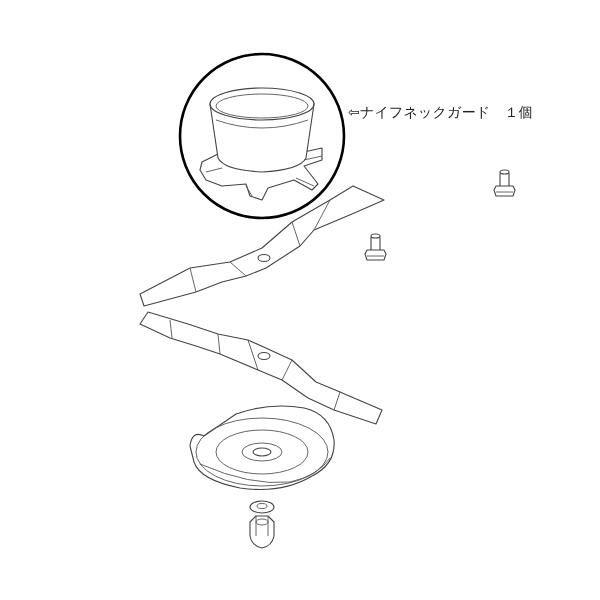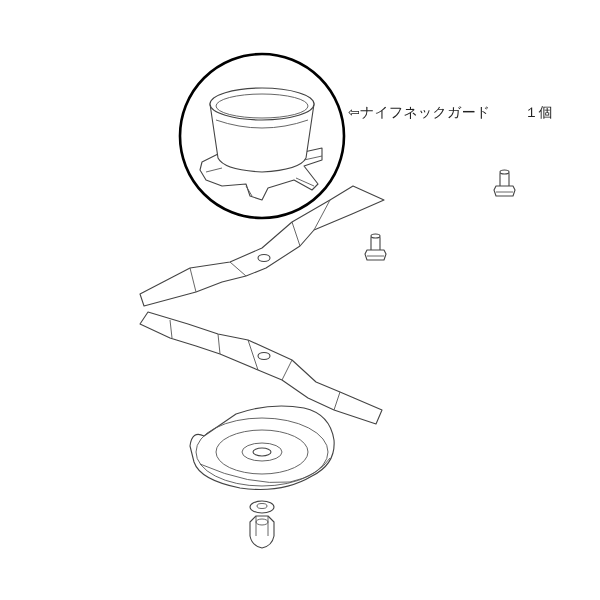--- a/index.html
+++ b/index.html
@@ -3,21 +3,21 @@
   <meta charset="utf-8">
   <style>
     html, body { margin: 0; padding: 0; background: #ffffff; }
     body { width: 600px; height: 600px; position: relative; overflow: hidden;
            font-family: "DejaVu Sans", sans-serif; }
     .canvas { position: absolute; left: 0; top: 0; width: 600px; height: 600px; }
     .label {
       position: absolute; left: 348px; top: 104px;
       font-size: 14px; color: #222222; white-space: nowrap; letter-spacing: 0.2px;
     }
-    .label .qty { margin-left: 34px; text-align: right; }
+    .label .qty { margin-left: 14px; text-align: right; }
     svg .part { fill: #ffffff; stroke: #444444; stroke-width: 1.1; stroke-linejoin: round; }
     svg .thin { fill: none; stroke: #555555; stroke-width: 0.9; }
     svg .callout { fill: none; stroke: #000000; stroke-width: 2.6; }
   </style>
 </head>
 <body>
 
 <div class="canvas">
   <svg width="600" height="600" viewBox="0 0 600 600" xmlns="http://www.w3.org/2000/svg">
 

